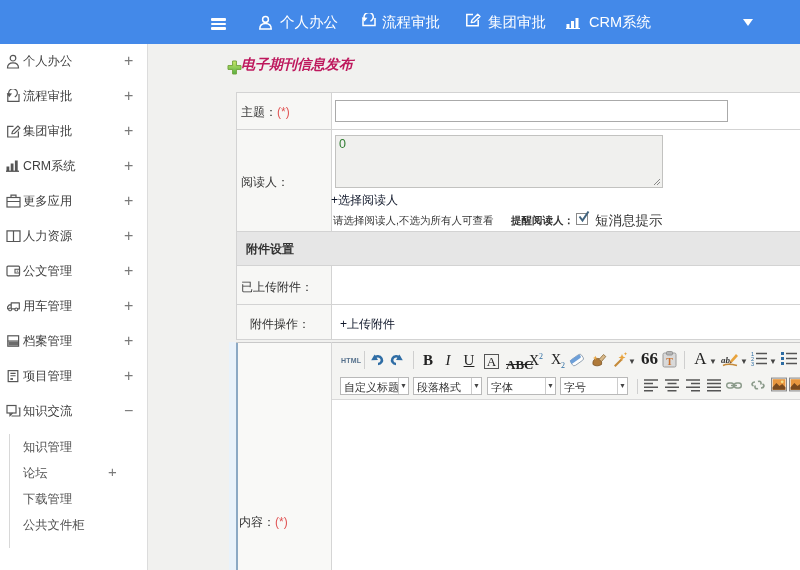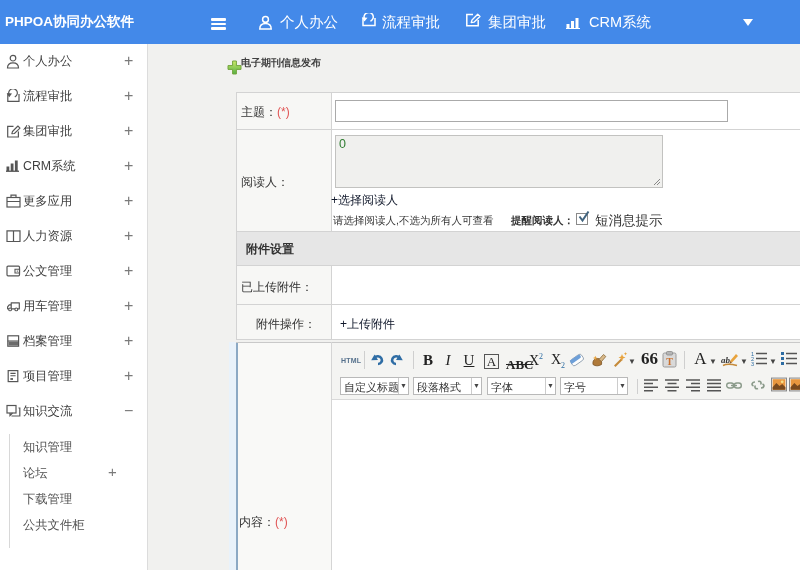--- a/index.html
+++ b/index.html
@@ -17,39 +17,38 @@
 .sitem.active { background:#ececea; }
 .sitem .txt { position:absolute; left:23px; top:0; }
 .sitem .pm { position:absolute; left:124px; top:-1px; font-size:16px; color:#7a7a7a; font-weight:300;}
 .sicon { position:absolute; left:6px; top:10px; }
 .subwrap { padding-top:5px; position:relative; }
 .subline { position:absolute; left:9px; top:5px; bottom:-10px; width:1px; background:#d8d8d8; }
 .subitem { position:relative; height:26px; line-height:26px; font-size:12.3px; color:#515151; }
 .subitem .txt { position:absolute; left:23px; top:0; }
 .subitem .pm { position:absolute; left:108px; top:-1px; font-size:15px; color:#7a7a7a; font-weight:300; }
 
-#title { position:absolute; left:241px; top:56px; font-size:10px; font-weight:bold; color:#404040; }
+#title { position:absolute; left:241px; top:56px; font-size:14px; font-weight:bold; color:#be185d;font-style:italic; }
 .cell-label { background:#f7f7f5; }
 .tline { position:absolute; background:#d3d3d3; }
 .lbl { position:absolute; font-size:12px; color:#333; }
 .red { color:#e05454; }
 .link { color:#0f172a; font-size:12px; }
 
 .sep { position:absolute; width:1px; height:18px; top:351px; background:#cfcfcf; }
 .kbtn { position:absolute; height:20px; top:351px; text-align:center; }
 .ksel { position:absolute; top:377px; height:18px; background:#fff; border:1px solid #b9b9b9; font-size:11px; color:#333; line-height:16px; }
 .ksel .stx { position:absolute; left:3px; top:1px; white-space:nowrap; }
 .ksel .arr { position:absolute; right:0; top:0; width:10px; height:16px; border-left:1px solid #ccc; text-align:center; font-size:7px; color:#444; line-height:16px; }
 .serif { font-family:"Liberation Serif",serif; }
 </style>
 </head>
 <body>
 
 <div id="header">
-  <div id="logo">PHPOA协同办公软件</div>
   <div class="bar" style="top:18px;"></div>
   <div class="bar" style="top:22.5px;"></div>
   <div class="bar" style="top:27px;"></div>
   <svg class="navic" style="left:258px;" width="15" height="15" viewBox="0 0 15 15">
       <circle cx="7.5" cy="4.4" r="2.9" fill="none" stroke="#fff" stroke-width="1.5"></circle>
       <path d="M1.8 14 C1.8 10.4 4.3 8.6 7.5 8.6 C10.7 8.6 13.2 10.4 13.2 14 Z" fill="none" stroke="#fff" stroke-width="1.5"></path>
     </svg>
   <div class="navtx" style="left:280px;">个人办公</div>
   <svg class="navic" style="left:361px; top:13px;" width="16" height="14" viewBox="0 0 16 14">
       <path d="M2 5 L2 12.5 L14 12.5 L14 5" fill="none" stroke="#fff" stroke-width="1.5"></path>
@@ -225,21 +224,21 @@
 <div class="abs link" style="left:331px; top:192px;">+选择阅读人</div>
 <div class="abs" style="left:333px; top:214px; font-size:10.5px; color:#333;">请选择阅读人,不选为所有人可查看</div>
 <div class="abs" style="left:511px; top:214px; font-size:10.5px; color:#333; font-weight:bold;">提醒阅读人：</div>
 <div class="abs" style="left:576px; top:213px; width:12px; height:12px; border:1px solid #8a8a8a; background:#fff;"></div>
 <svg class="abs" style="left:578px; top:210px;" width="12" height="13" viewBox="0 0 12 13">
     <path d="M1.5 6.5 L4.5 10.5 L10.5 1.5" stroke="#41637e" stroke-width="2" fill="none"></path>
   </svg>
 <div class="abs" style="left:595px; top:212px; font-size:13.5px; color:#333;">短消息提示</div>
 <div class="lbl" style="left:246px; top:241px; font-weight:bold;">附件设置</div>
 <div class="lbl" style="left:241px; top:279px;">已上传附件：</div>
-<div class="lbl" style="left:256px; top:316px;">附件操作：</div>
+<div class="lbl" style="left:250px; top:316px;">附件操作：</div>
 <div class="abs link" style="left:340px; top:316px;">+上传附件</div>
 
 <div class="abs" style="left:229px; top:342px; width:8px; height:228px; background:#e9f2fa;"></div>
 <div class="abs" style="left:236px; top:342px; width:2px; height:228px; background:#8ca9c4;"></div>
 <div class="abs" style="left:238px; top:342px; width:93px; height:228px; background:#f9f9f7;"></div>
 <div class="abs" style="left:331px; top:342px; width:469px; height:57px; background:#f4f4f2;"></div>
 <div class="abs" style="left:331px; top:399px; width:469px; height:171px; background:#fff;"></div>
 <div class="tline" style="left:236px; top:342px; width:564px; height:1px; background:#c9c9c9;"></div>
 <div class="tline" style="left:331px; top:342px; width:1px; height:228px; background:#d5d5d5;"></div>
 <div class="tline" style="left:332px; top:399px; width:468px; height:1px; background:#d9d9d9;"></div>

